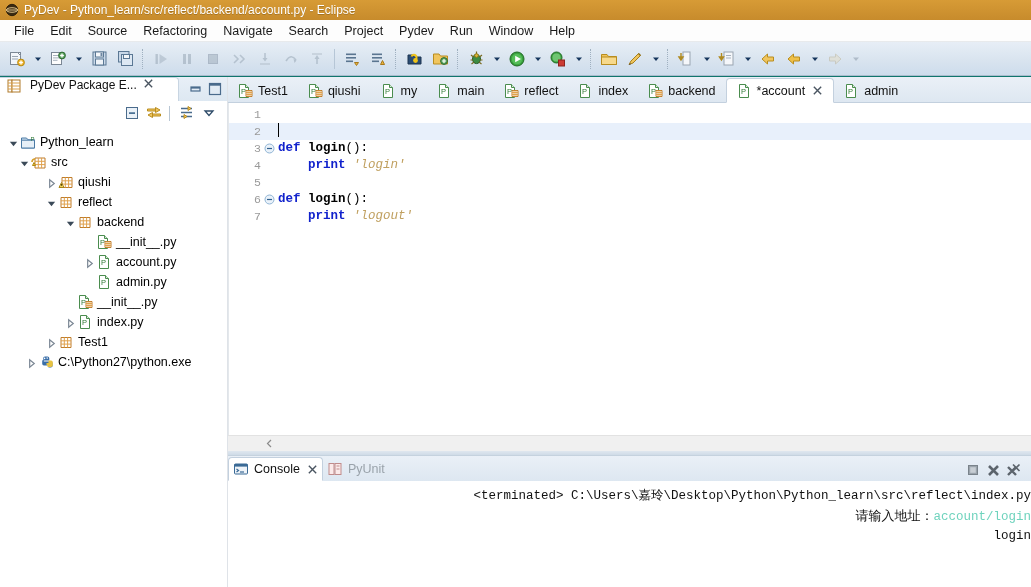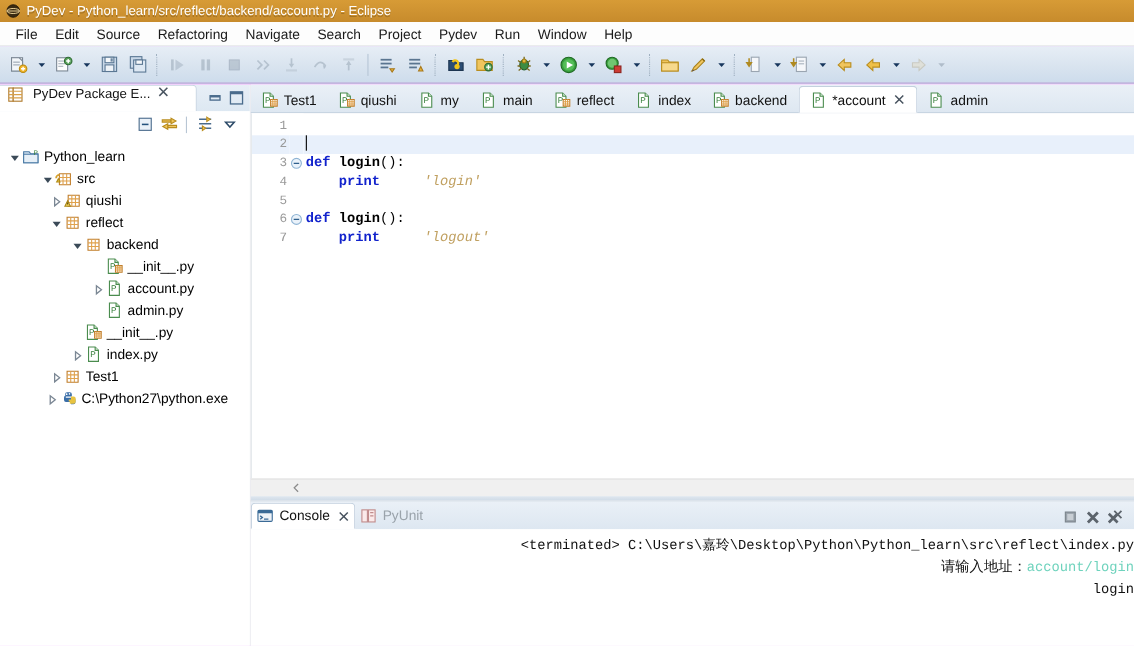--- a/index.html
+++ b/index.html
@@ -13,21 +13,21 @@
     overflow: hidden;
     font-family: "Liberation Sans", sans-serif;
     font-size: 12px;
     color: #000;
     -webkit-font-smoothing: antialiased;
   }
   #app {
     position: relative;
     width: 1031px;
     height: 587px;
-    background: #f0abfc;
+    background: #0f766e;
   }
 
   
   .titlebar {
     height: 20px;
     background: linear-gradient(to bottom, #d79b36 0%, #cf9331 50%, #c78b2c 100%);
     display: flex;
     align-items: center;
     padding-left: 5px;
     color: #ffffff;
@@ -289,21 +289,21 @@
   .cline {
     height: 17px;
     line-height: 17px;
     white-space: pre;
     padding-left: 2px;
   }
   .cline.cur { background: #e8f0fb; }
   .kw { color: #1122cc; font-weight: bold; }
   .fn { color: #000000; font-weight: bold; }
   .pn { color: #000000; }
-  .str { color: #c0a060; font-style: italic; margin-left: 32px; }
+  .str { color: #c0a060; font-style: italic; }
   .caret {
     display: inline-block;
     width: 1px; height: 14px;
     background: #000;
     vertical-align: -2px;
     animation: none;
   }
   .hscroll {
     height: 15px;
     flex: 0 0 auto;
@@ -718,21 +718,21 @@
                 <path d="M2 4 L10 4 L6 9 Z" fill="#3b4a58"></path>
               </svg>
             </span>
             <svg viewBox="0 0 16 16" class="ticon">
               <path d="M1.5 4 h5 l1.5 1.8 h6.5 v8.2 h-13z" fill="#cfe0ef" stroke="#4a7aa5"></path>
                <path d="M1.5 6.2 h13 v7.8 h-13z" fill="#e6eff7" stroke="#4a7aa5"></path>
                <text x="10.5" y="6.5" font-size="6" fill="#2f7a34" font-family="sans-serif">P</text>
             </svg>
             <span class="tlabel">Python_learn</span>
           </div>
-          <div class="trow" style="padding-left: 36px;">
+          <div class="trow" style="padding-left: 17px;">
             <span class="twist">
               <svg viewBox="0 0 12 12" width="11" height="11">
                 <path d="M2 4 L10 4 L6 9 Z" fill="#3b4a58"></path>
               </svg>
             </span>
             <svg viewBox="0 0 16 16" class="ticon">
               <path d="M4 4 h10 v10 h-10z" fill="#ffffff" stroke="#c07d2a"></path>
                <path d="M4 7.3 h10 M4 10.6 h10 M7.3 4 v10 M10.6 4 v10" stroke="#e0a24d"></path>
                <path d="M1 8 a3 3 0 0 1 3-3" fill="none" stroke="#d6a12e" stroke-width="1.6"></path>
                <path d="M1.5 11.5 l1.5-3 l1.5 3z" fill="#f0d060" stroke="#b08a12"></path>
@@ -839,21 +839,21 @@
               <svg viewBox="0 0 12 12" width="11" height="11">
                 <path d="M4 2 L4 10 L9 6 Z" fill="none" stroke="#7b8794" stroke-width="1.3"></path>
               </svg>
             </span>
             <svg viewBox="0 0 16 16" class="ticon">
               <path d="M3 3.5 h10 v10 h-10z" fill="#ffffff" stroke="#c07d2a"></path>
                <path d="M3 6.8 h10 M3 10.1 h10 M6.3 3.5 v10 M9.6 3.5 v10" stroke="#e0a24d"></path>
             </svg>
             <span class="tlabel">Test1</span>
           </div>
-          <div class="trow" style="padding-left: 40px;">
+          <div class="trow" style="padding-left: 24px;">
             <span class="twist">
               <svg viewBox="0 0 12 12" width="11" height="11">
                 <path d="M4 2 L4 10 L9 6 Z" fill="none" stroke="#7b8794" stroke-width="1.3"></path>
               </svg>
             </span>
             <svg viewBox="0 0 16 16" class="ticon">
               <path d="M5 2.5 h4.5 a1.8 1.8 0 0 1 1.8 1.8 v2.2 h-5.5 v1 h7 a1.8 1.8 0 0 1 1.8 1.8 v2.4
                         a1.8 1.8 0 0 1 -1.8 1.8 h-2.3 v-2 h-4.5 a1.8 1.8 0 0 1 -1.8 -1.8 v-2.4
                         a1.8 1.8 0 0 1 1.8 -1.8 h-0.8 v-1.2 a1.8 1.8 0 0 1 1.8 -1.8z" fill="#3a6ea8"></path>
                <path d="M8.5 4 a.7 .7 0 1 1 0 .1z" fill="#fff"></path>

